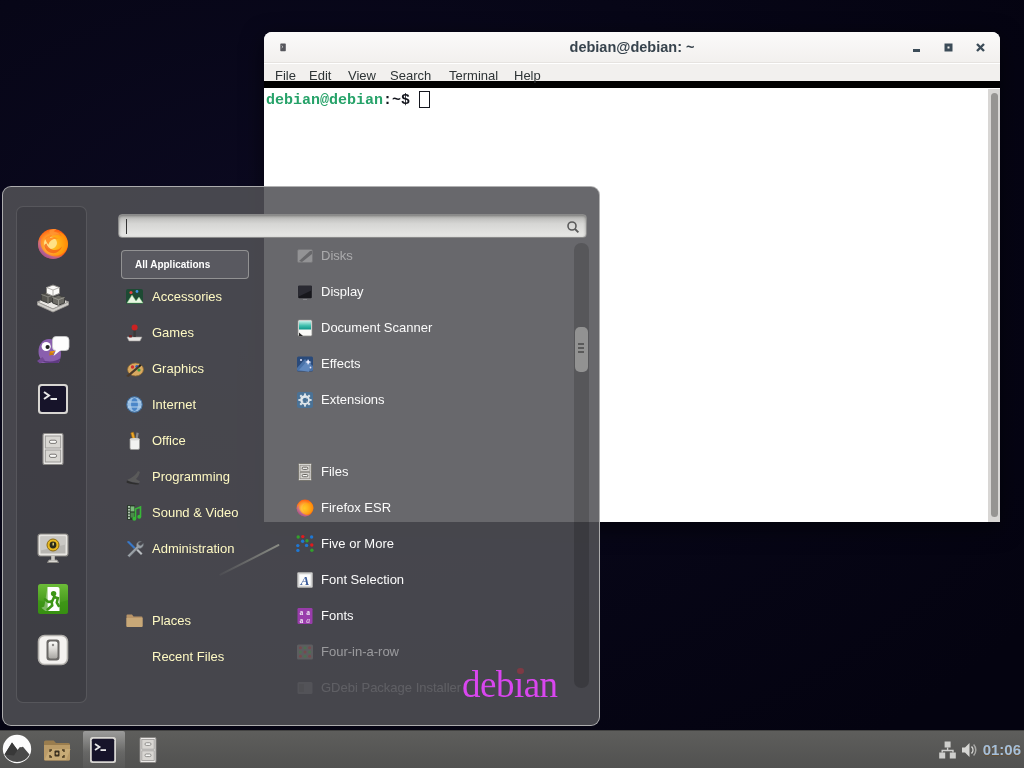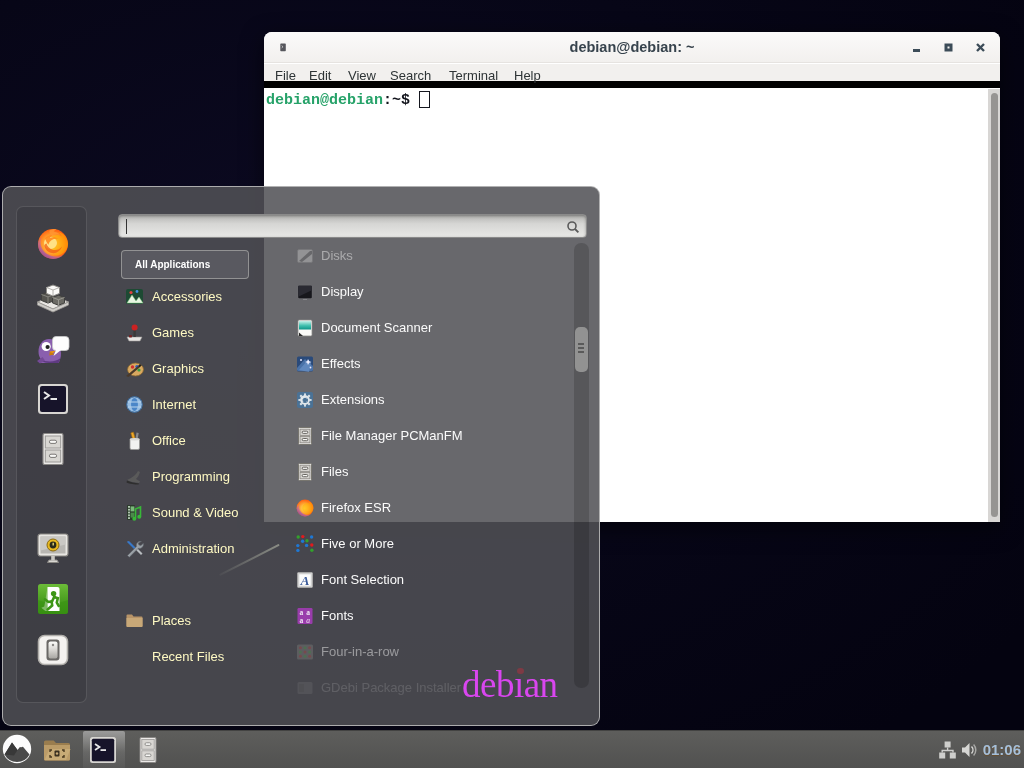--- a/index.html
+++ b/index.html
@@ -390,30 +390,20 @@
           <rect x="3.4" y="9.1" width="2.4" height="1.8"></rect>
           <rect x="14.2" y="9.1" width="2.4" height="1.8"></rect>
           <rect x="5" y="5" width="2" height="2" transform="rotate(45 6 6)"></rect>
           <rect x="13" y="5" width="2" height="2" transform="rotate(45 14 6)"></rect>
           <rect x="5" y="13" width="2" height="2" transform="rotate(45 6 14)"></rect>
           <rect x="13" y="13" width="2" height="2" transform="rotate(45 14 14)"></rect>
         </g>
       </svg>
       <span class="al">Extensions</span>
     </div>
-  <div class="app" style="top:239px">
-      <svg class="ai" viewBox="0 0 20 20">
-        <rect x="3.5" y="1.5" width="13" height="17" rx="1" fill="#e8e6e4" stroke="#78766f" stroke-width="1"></rect>
-        <rect x="5" y="3.2" width="10" height="6.3" fill="#d4d2ce" stroke="#8a8882" stroke-width="0.8"></rect>
-        <rect x="5" y="10.5" width="10" height="6.3" fill="#d4d2ce" stroke="#8a8882" stroke-width="0.8"></rect>
-        <rect x="7.2" y="5.2" width="5.6" height="2.2" rx="1.1" fill="#f6f6f4" stroke="#5a5854" stroke-width="0.9"></rect>
-        <rect x="7.2" y="12.5" width="5.6" height="2.2" rx="1.1" fill="#f6f6f4" stroke="#5a5854" stroke-width="0.9"></rect>
-      </svg>
-      <span class="al">File Manager PCManFM</span>
-    </div>
   <div class="app" style="top:311px">
       <svg class="ai" viewBox="0 0 20 20">
         <circle cx="10" cy="10" r="8.4" fill="url(#fxg)"></circle>
         <path d="M1.6 10a8.4 8.4 0 008.4 8.4c2.2 0 4.3-0.9 5.8-2.3-3 1.7-7.6 0.8-10-2.5-1.7-2.2-2-5-1-7.6A8.4 8.4 0 001.6 10z" fill="url(#fxp)"></path>
         <path d="M18.4 9.2c-0.3-2-1.3-3.6-2.6-4.6-1.1-0.9-2.3-1.3-3-1.2 1 0.6 1.8 1.3 2.2 2.4-1.4-0.9-3.2-1.1-4.8-0.4-1.9 0.9-3 2.8-2.9 4.8 0.1 1.7 1.1 3.2 2.6 4 1.2 0.6 2.6 0.6 3.7 0.1-1.3 1.1-3.2 1.4-4.9 0.8 1.9 1.5 4.6 1.6 6.7 0.2 2.1-1.4 3.3-3.9 3-6.1z" fill="#ffb300" opacity="0.5"></path>
       </svg>
       <span class="al">Firefox ESR</span>
     </div>
   <div class="app" style="top:275px">
       <svg class="ai" viewBox="0 0 20 20">

